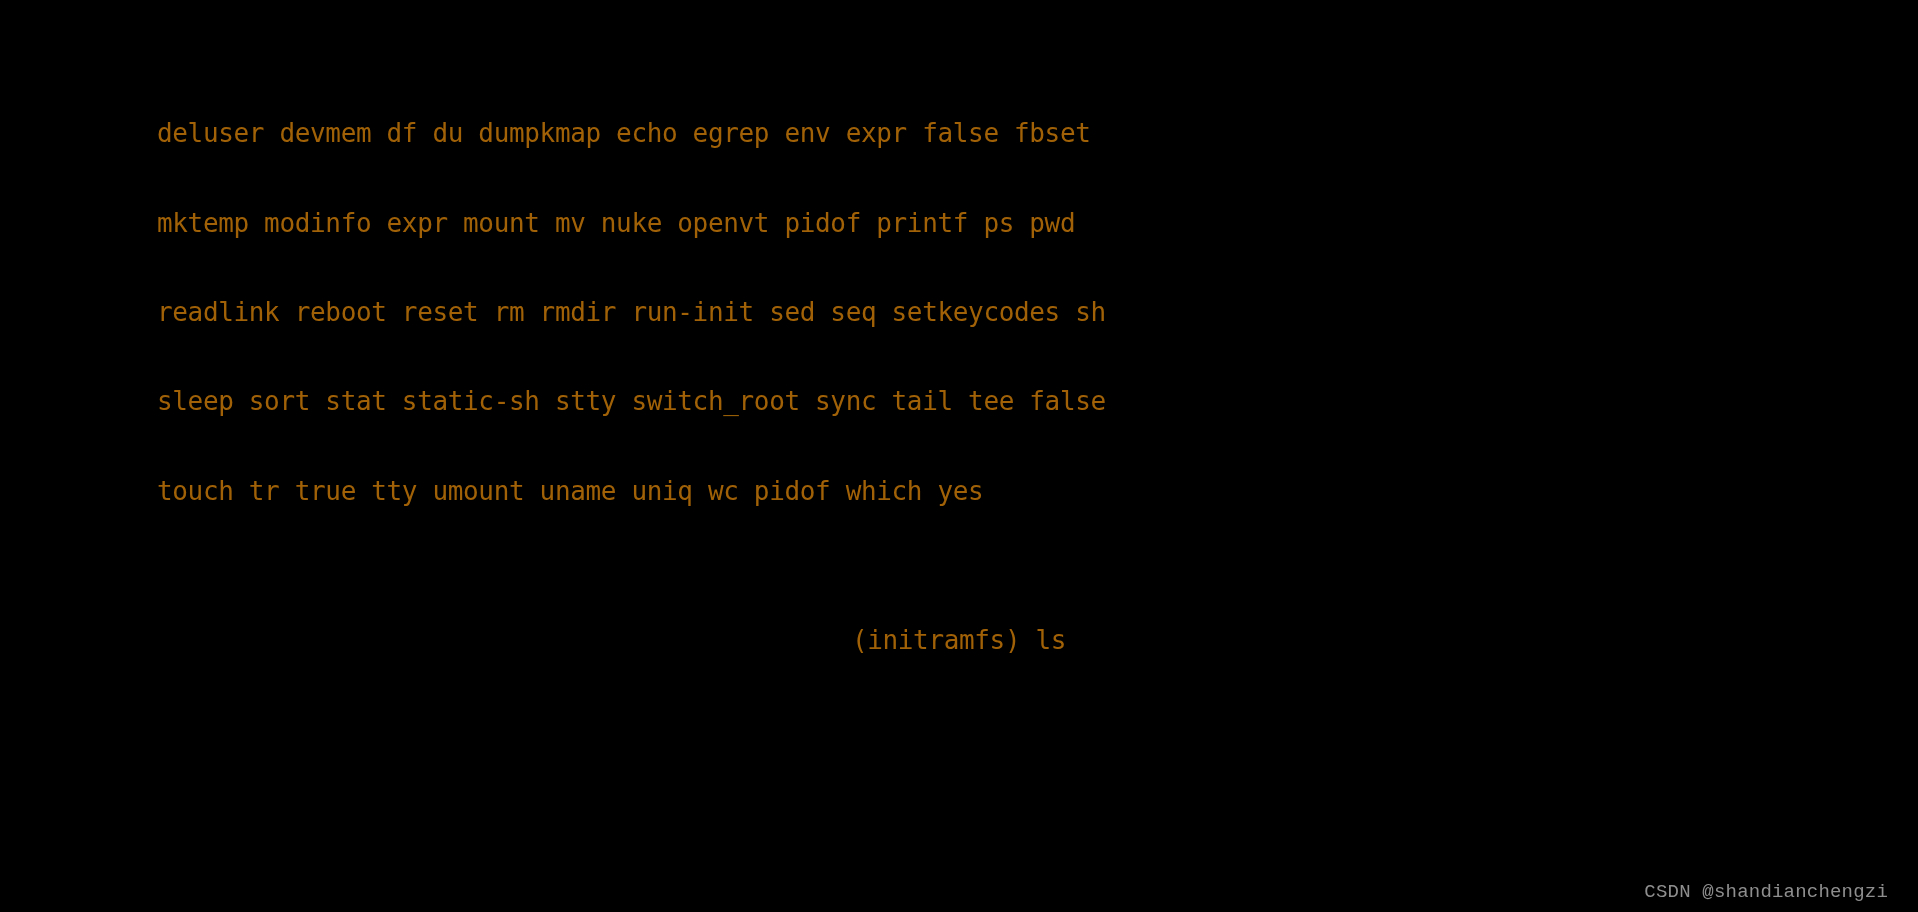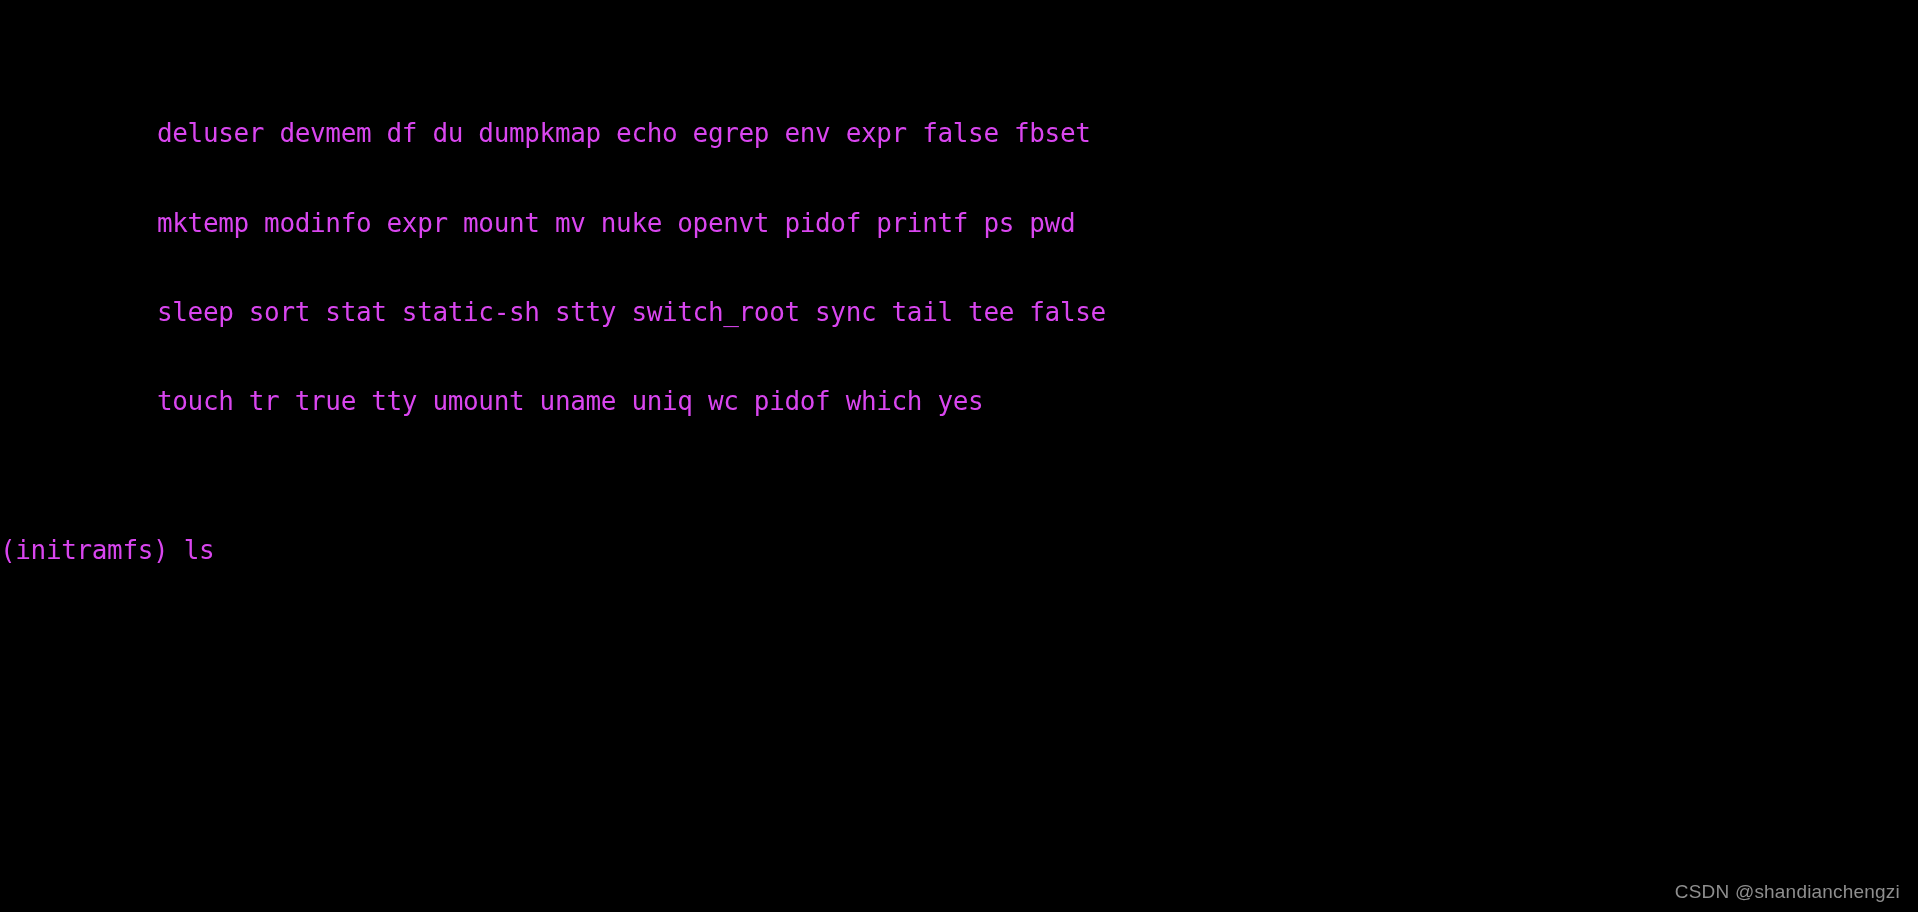--- a/index.html
+++ b/index.html
@@ -28,54 +28,56 @@
     font-size: 26px;
     line-height: 29.8px;
     letter-spacing: 0px;
     white-space: pre;
     overflow: hidden;
   }
 
   .line {
     height: 29.8px;
     white-space: pre;
-    color: #d946ef;
+    color: #a16207;
     font-variant-ligatures: none;
   }
 
   
   .applet-line {
     padding-left: 157px;
     letter-spacing: -0.35px;
   }
 
   .out-line {
     padding-left: 0px;
     letter-spacing: -0.35px;
+    text-align: center;
   }
 
   #watermark {
     position: absolute;
-    right: 18px;
+    right: 30px;
     bottom: 9px;
     color: #8e8e8e;
-    font-family: Liberation Sans, sans-serif;
+    font-family: Liberation Mono, monospace;
     font-size: 19px;
     letter-spacing: 0.2px;
     white-space: pre;
   }
 </style>
 </head>
 <body>
 
 <div id="console">
 
   
   <div class="line applet-line">deluser devmem df du dumpkmap echo egrep env expr false fbset</div>
   <div class="line applet-line">mktemp modinfo expr mount mv nuke openvt pidof printf ps pwd</div>
+  <div class="line applet-line">readlink reboot reset rm rmdir run-init sed seq setkeycodes sh</div>
   <div class="line applet-line">sleep sort stat static-sh stty switch_root sync tail tee false</div>
   <div class="line applet-line">touch tr true tty umount uname uniq wc pidof which yes</div>
 
   
   <div class="line out-line">(initramfs) ls</div>
 
   
   
   
   

